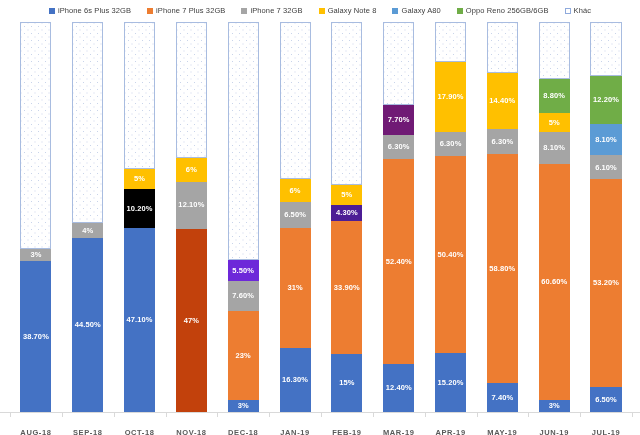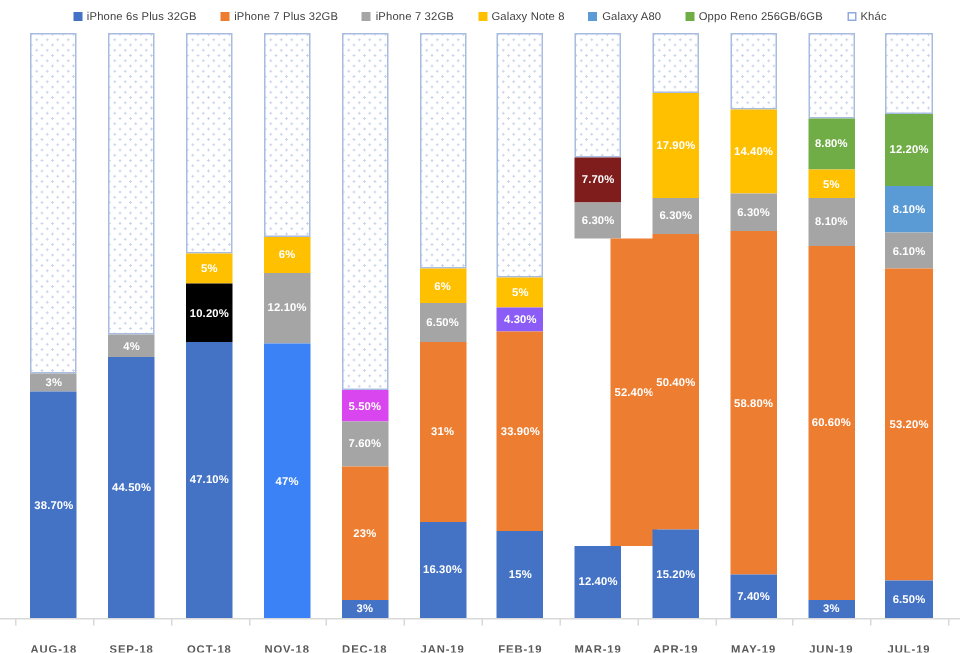--- a/index.html
+++ b/index.html
@@ -213,29 +213,29 @@
       </div>
       <div class="bar-col">
         <div class="bar">
           <div class="seg other" style="height: 34.9%;"></div>
           <div class="seg" style="height: 6%; background: rgb(255, 192, 0);">
             <span class="seg-label ">6%</span>
           </div>
           <div class="seg" style="height: 12.1%; background: rgb(165, 165, 165);">
             <span class="seg-label" style="color: rgb(255, 255, 255);">12.10%</span>
           </div>
-          <div class="seg" style="height: 47%; background: #3b82f6;">
+          <div class="seg" style="height: 47%; background: #c2410c;">
             <span class="seg-label">47%</span>
           </div>
         </div>
       </div>
       <div class="bar-col">
         <div class="bar">
           <div class="seg other" style="height: 60.9%;"></div>
-          <div class="seg" style="height: 5.5%; background: #d946ef;">
+          <div class="seg" style="height: 5.5%; background: #6d28d9;">
             <span class="seg-label ">5.50%</span>
           </div>
           <div class="seg" style="height: 7.6%; background: rgb(165, 165, 165);">
             <span class="seg-label" style="color: rgb(255, 255, 255);">7.60%</span>
           </div>
           <div class="seg" style="height: 23%; background: rgb(237, 125, 49);">
             <span class="seg-label">23%</span>
           </div>
           <div class="seg" style="height: 3%; background: rgb(68, 114, 196);">
             <span class="seg-label">3%</span>
@@ -258,41 +258,41 @@
             <span class="seg-label">16.30%</span>
           </div>
         </div>
       </div>
       <div class="bar-col">
         <div class="bar">
           <div class="seg other" style="height: 41.8%;"></div>
           <div class="seg" style="height: 5%; background: rgb(255, 192, 0);">
             <span class="seg-label ">5%</span>
           </div>
-          <div class="seg" style="height: 4.3%; background: #8b5cf6;">
+          <div class="seg" style="height: 4.3%; background: #4c1d95;">
             <span class="seg-label" style="color: rgb(255, 255, 255);">4.30%</span>
           </div>
           <div class="seg" style="height: 33.9%; background: rgb(237, 125, 49);">
             <span class="seg-label">33.90%</span>
           </div>
           <div class="seg" style="height: 15%; background: rgb(68, 114, 196);">
             <span class="seg-label">15%</span>
           </div>
         </div>
       </div>
       <div class="bar-col">
         <div class="bar">
           <div class="seg other" style="height: 21.2%;"></div>
-          <div class="seg" style="height: 7.7%; background: #7f1d1d;">
+          <div class="seg" style="height: 7.7%; background: #701a75;">
             <span class="seg-label ">7.70%</span>
           </div>
           <div class="seg" style="height: 6.3%; background: rgb(165, 165, 165);">
             <span class="seg-label" style="color: rgb(255, 255, 255);">6.30%</span>
           </div>
-          <div class="seg" style="height: 52.4%; background: rgb(237, 125, 49); margin-left: 24px;">
+          <div class="seg" style="height: 52.4%; background: rgb(237, 125, 49);">
             <span class="seg-label">52.40%</span>
           </div>
           <div class="seg" style="height: 12.4%; background: rgb(68, 114, 196);">
             <span class="seg-label">12.40%</span>
           </div>
         </div>
       </div>
       <div class="bar-col">
         <div class="bar">
           <div class="seg other" style="height: 10.2%;"></div>

